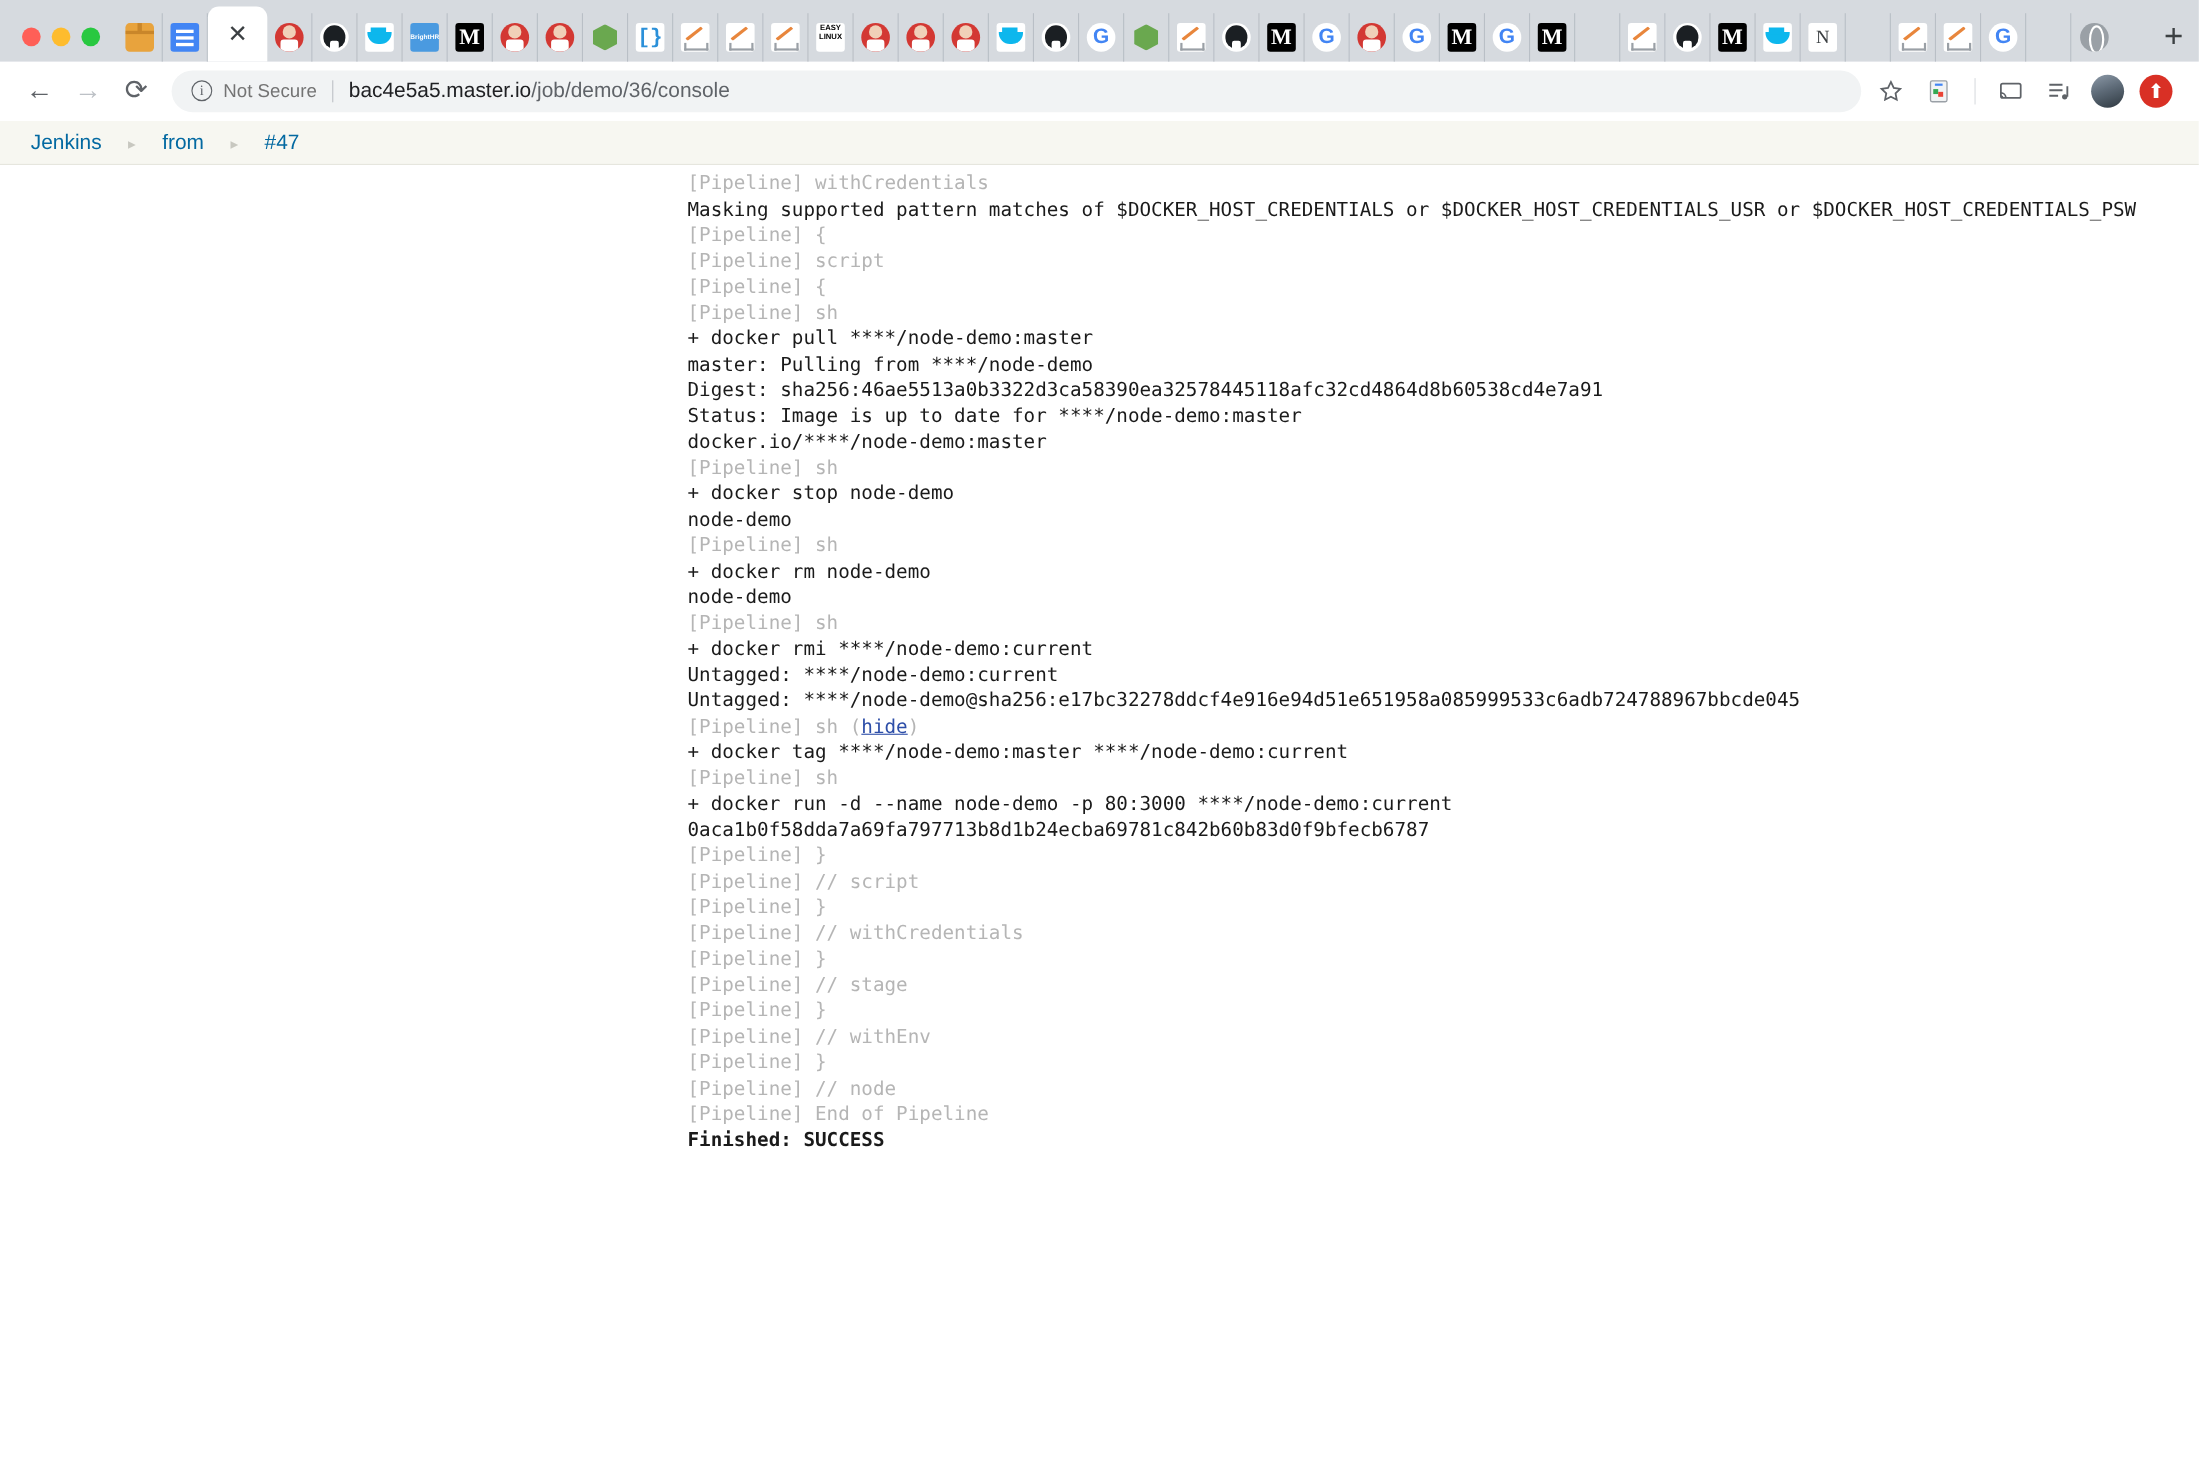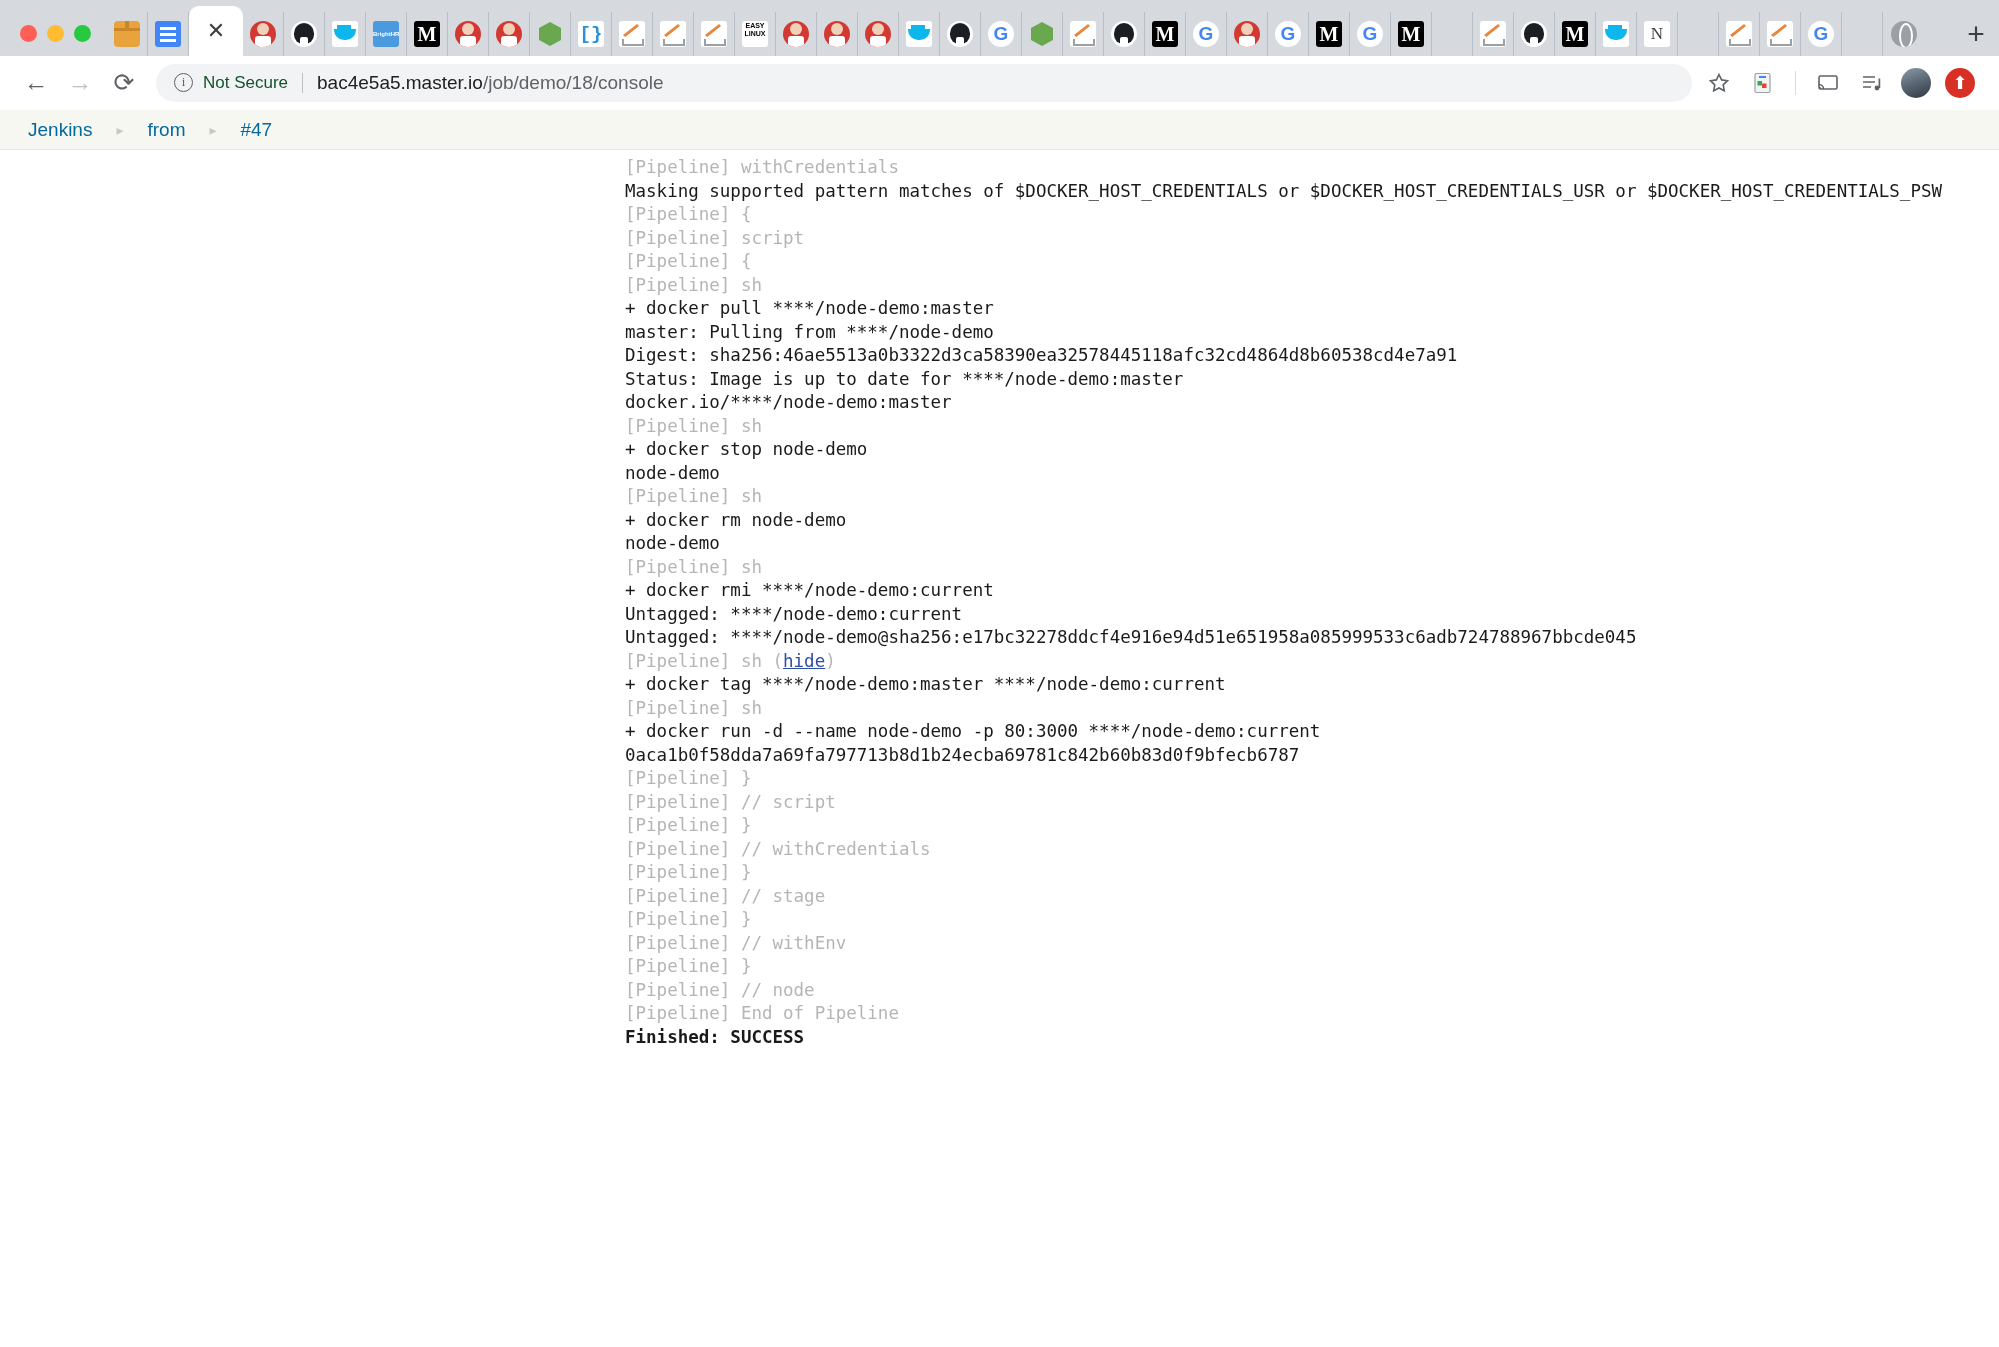--- a/index.html
+++ b/index.html
@@ -114,21 +114,21 @@
   #omnibox {
     flex: 1; height: 38px; background:#f1f3f4; border-radius: 19px;
     display:flex; align-items:center; padding: 0 18px; margin-left:10px;
     min-width:0;
   }
   #info-icon {
     width: 19px; height:19px; border-radius:50%; border:1.6px solid #5f6368;
     color:#5f6368; font-size:13px; text-align:center; line-height:16px;
     font-family:"Liberation Serif", serif; flex:0 0 auto;
   }
-  #not-secure-label { font-size:17px; color:#14532d; margin-left:10px; white-space:nowrap; }
+  #not-secure-label { font-size:17px; color:#737373; margin-left:10px; white-space:nowrap; }
   #omnibox-sep { width:1px; height:20px; background:#bdc1c6; margin:0 14px; flex:0 0 auto;}
   #url-text { font-size:19px; color:#202124; white-space:nowrap; overflow:hidden;}
   #url-text .host { color:#202124; }
   #url-text .path { color:#5f6368; }
   #toolbar-right { display:flex; align-items:center; gap:2px; margin-left:6px; }
   .tb-icon { width:42px; height:42px; display:flex; align-items:center; justify-content:center; }
   .tb-sep { width:1px; height:24px; background:#dadce0; margin:0 9px; }
   #avatar {
     width:30px; height:30px; border-radius:50%;
     background: linear-gradient(160deg,#8d9aa8 0%,#5e6b78 45%,#2e3840 100%);
@@ -322,21 +322,21 @@
   <div id="toolbar">
     <div class="nav-btn">←</div>
     <div class="nav-btn disabled">→</div>
     <div class="nav-btn">⟳</div>
 
     <div id="omnibox">
       <div id="info-icon">i</div>
       <div id="not-secure-label">Not Secure</div>
       <div id="omnibox-sep"></div>
       <div id="url-text">
-        <span class="host">bac4e5a5.master.io</span><span class="path">/job/demo/18/console</span>
+        <span class="host">bac4e5a5.master.io</span><span class="path">/job/demo/36/console</span>
       </div>
     </div>
 
     <div id="toolbar-right">
       <div class="tb-icon">
         <svg width="24" height="24" viewBox="0 0 24 24" aria-hidden="true">
           <path d="M12 3.5l2.6 5.4 5.9.8-4.3 4.1 1.1 5.9L12 17l-5.3 2.7 1.1-5.9L3.5 9.7l5.9-.8z" fill="none" stroke="#5f6368" stroke-width="1.6"></path>
         </svg>
       </div>
       <div class="tb-icon">

